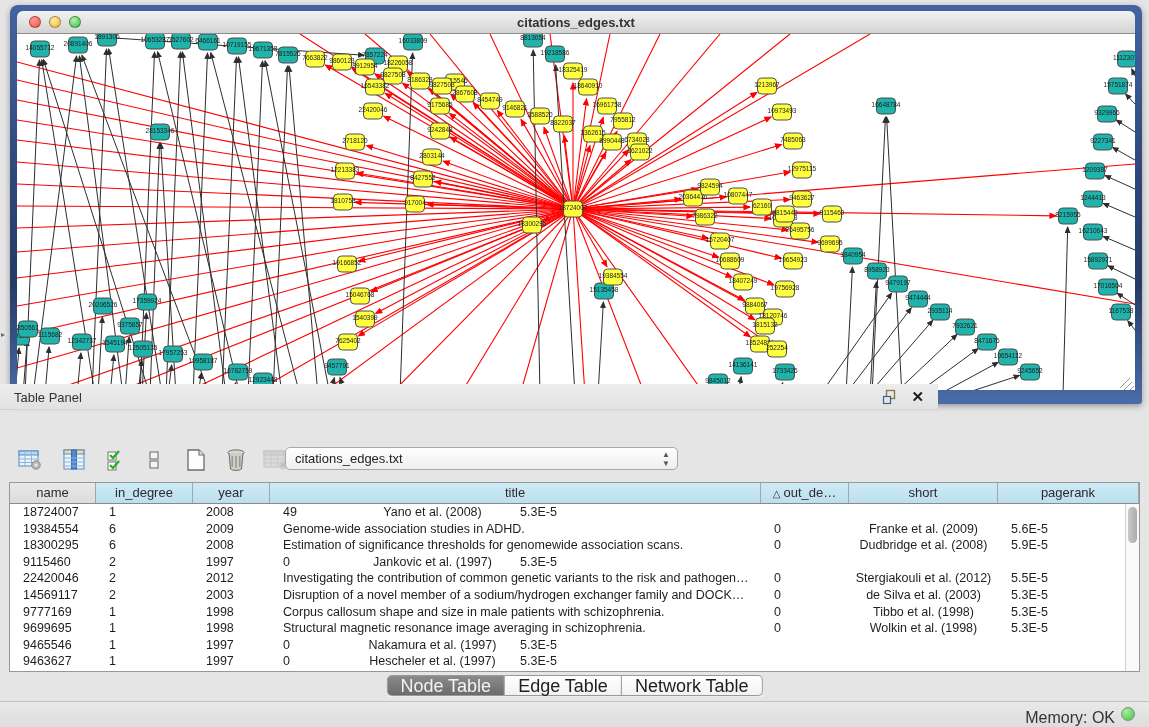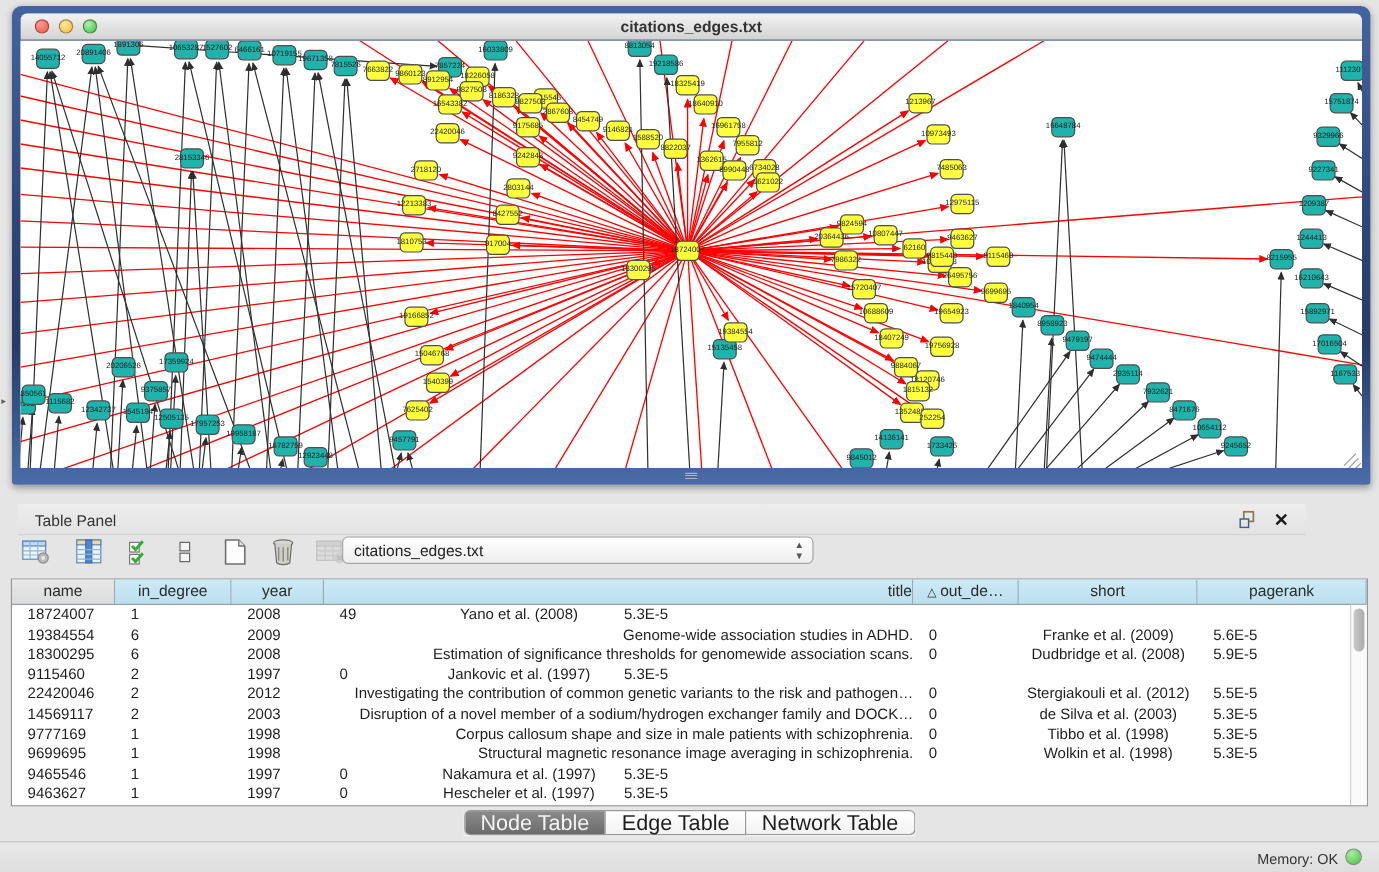--- a/index.html
+++ b/index.html
@@ -34,24 +34,23 @@
   .net-canvas svg{ display:block; }
   .frame-grip{
     position:absolute; left:50%; bottom:3px; transform:translateX(-50%);
     width:10px; height:7px; opacity:.8;
     background:
       linear-gradient(180deg,#c9c9c9 0 1px, transparent 1px 2px,#c9c9c9 2px 3px, transparent 3px 4px,#c9c9c9 4px 5px, transparent 5px);
   }
   .west-arrow{ position:absolute; left:1px; top:330px; font-size:8px; color:#666;}
   
   .tp-header{
-    position:absolute; top:420px; left:0; width:1073px; height:26px;
+    position:absolute; top:384px; left:0; width:938px; height:26px;
     background:linear-gradient(180deg,#ededed,#e2e2e2);
     border-bottom:1px solid #d2d2d2;
-    margin-left:15px;
   }
   .tp-header .tp-title{ position:absolute; left:14px; top:6px; font-size:13px; color:#333;}
   .tp-float{ position:absolute; right:40px; top:5px; width:16px; height:16px; cursor:pointer;}
   .tp-close{ position:absolute; right:14px; top:4px; font-size:15px; font-weight:bold; color:#1c1c1c; cursor:pointer;}
   .tp-toolbar{
     position:absolute; top:438px; left:0; width:1149px; height:42px;
   }
   .tool-btn{ position:absolute; top:8px; width:28px; height:28px; display:flex; align-items:center; justify-content:center; cursor:pointer;}
   .fx{ font-family:"Liberation Serif", serif; font-style:italic; font-weight:bold; font-size:15px; color:#222;}
   .combo{
@@ -76,21 +75,21 @@
   }
   .gh-cell:first-child{ background:linear-gradient(180deg,#e8e8e8,#dcdcdc); }
   .sort-glyph{ font-size:10px; margin-right:3px; color:#333;}
   .grid-body{ position:absolute; top:21px; left:0; right:14px; bottom:0;}
   .g-row{ display:flex; height:16.6px; cursor:default;}
   .g-cell{
     font-size:12.5px; color:#1e1e1e; line-height:16.5px; white-space:nowrap;
     overflow:hidden; padding-left:13px;
   }
   .g-cell.center{ text-align:center; padding-left:0;}
-  .c0{width:86px;} .c1{width:97px;} .c2{width:77px;} .c3{width:491px;text-align:right;}
+  .c0{width:86px;} .c1{width:97px;} .c2{width:77px;} .c3{width:491px;}
   .c4{width:88px;} .c5{width:149px;} .c6{flex:1;}
   .vscroll{
     position:absolute; top:21px; right:0; bottom:0; width:14px;
     background:#fafafa; border-left:1px solid #d0d0d0;
   }
   .vthumb{
     position:absolute; top:3px; left:2px; width:9px; height:36px;
     background:linear-gradient(90deg,#c9c9c9,#ababab); border-radius:5px;
   }
   
@@ -108,21 +107,21 @@
   .tab.active{
     background:linear-gradient(180deg,#8b8b8b,#6b6b6b);
     color:#f3f3f3;
   }
   
   .statusbar{
     position:absolute; left:0; bottom:0; width:1149px; height:26px;
     background:linear-gradient(180deg,#e9e9e9,#dddddd);
     border-top:1px solid #c2c2c2;
   }
-  .mem-label{ position:absolute; right:34px; top:7px; font-size:12px; color:#333;}
+  .mem-label{ position:absolute; right:34px; top:7px; font-size:16px; color:#333;}
   .mem-dot{
     position:absolute; right:14px; top:5px; width:14px; height:14px; border-radius:50%;
     background:radial-gradient(circle at 35% 30%, #a9eda0,#3fc43f);
     border:1px solid #8a8a8a;
   }
 </style>
 </head>
 <body>
 
 <div class="net-frame">

